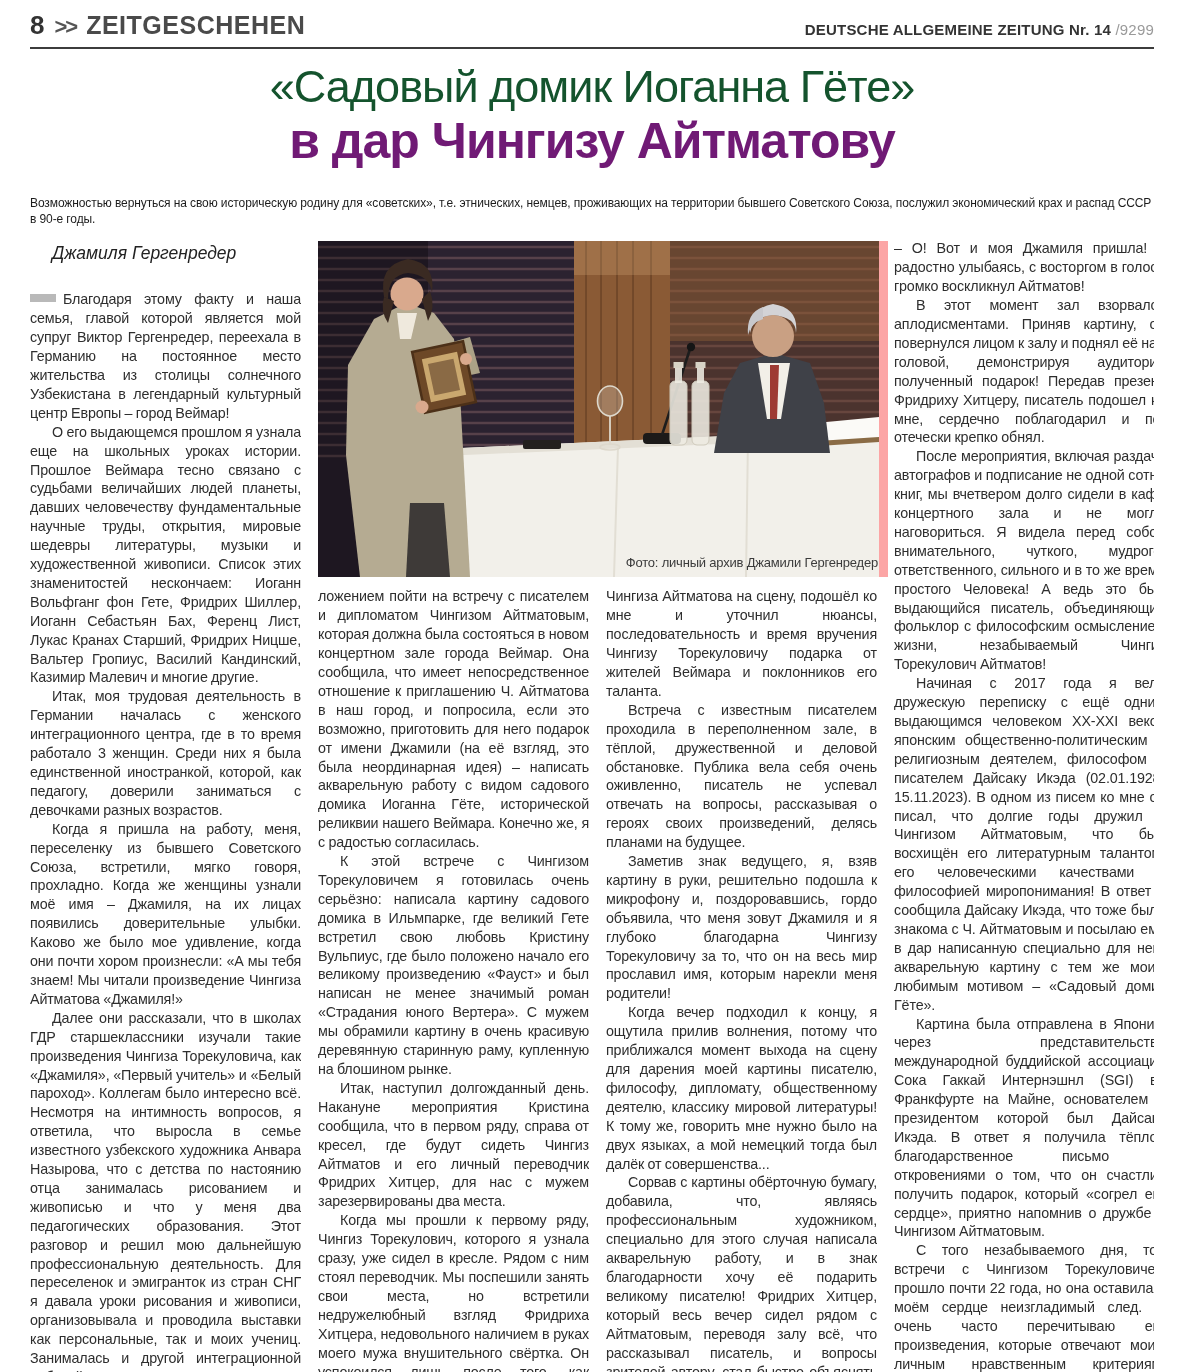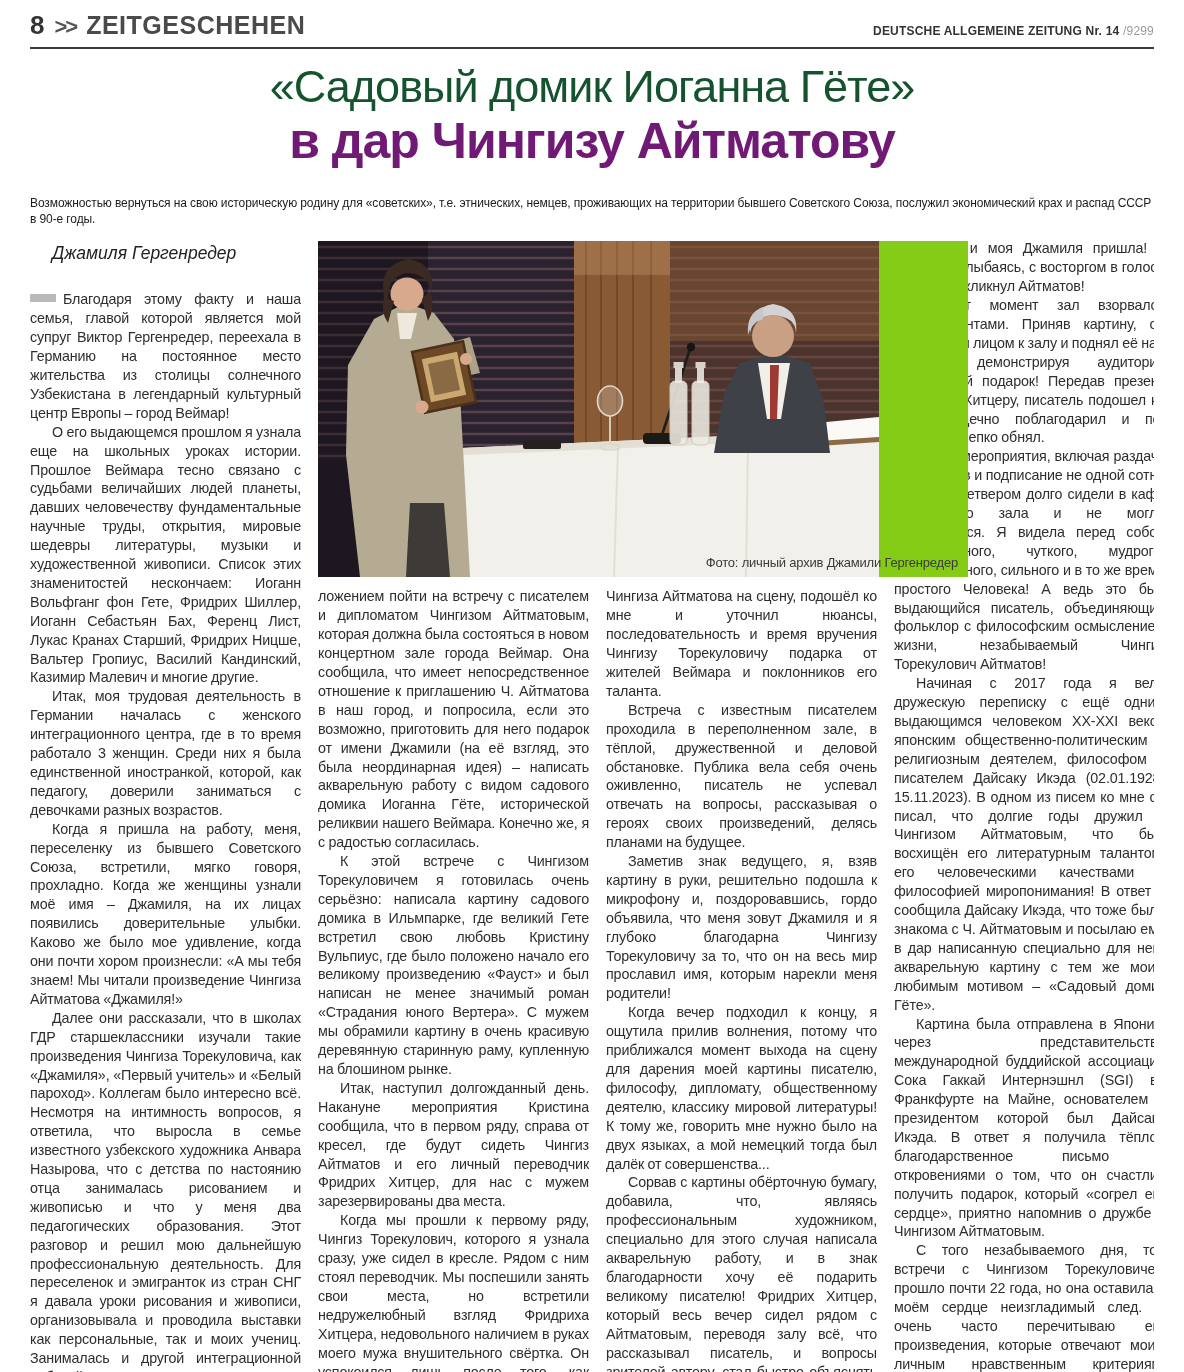--- a/index.html
+++ b/index.html
@@ -14,21 +14,21 @@
   
   .masthead{
     display:flex;align-items:flex-end;justify-content:space-between;
     padding-top:10px;padding-bottom:6px;
     border-bottom:2px solid #3c3c3c;
   }
   .mh-left{display:flex;align-items:baseline;gap:10px;}
   .page-num{font-size:26px;font-weight:700;color:#333;}
   .chevrons{font-size:22px;font-weight:700;color:#555;letter-spacing:-2px;}
   .section-title{font-size:25px;font-weight:700;color:#4a4a4a;letter-spacing:.5px;}
-  .mh-right{font-size:12px;color:#333;letter-spacing:.2px;padding-bottom:3px;}
+  .mh-right{font-size:15px;color:#333;letter-spacing:.2px;padding-bottom:3px;}
   .np-name{font-weight:700;}
   .np-issue{font-weight:700;}
   .np-code{color:#9a9a9a;font-weight:400;}
 
   
   .headline{text-align:center;margin-top:14px;line-height:1.06;}
   .hl1{font-size:45px;font-weight:400;color:#14532d;letter-spacing:-1px;}
   .hl2{font-size:50px;font-weight:700;color:#701a75;letter-spacing:-1px;margin-top:4px;}
 
   
@@ -51,22 +51,22 @@
     letter-spacing:-.15px;word-spacing:-.4px;
   }
   .col p.first,.col p.cont{text-indent:0;}
   .pmark{
     display:inline-block;width:26px;height:8px;background:#b9b9b9;
     margin-right:7px;vertical-align:2px;
   }
 
   
   .photo{
-    position:absolute;left:288px;top:2px;width:650px;height:336px;
-    background:#84cc16;overflow:hidden;
+    position:absolute;left:288px;top:2px;width:570px;height:336px;
+    background:#fca5a5;overflow:hidden;
   }
   .photo svg{display:block;}
   .photo-caption{
     position:absolute;right:10px;bottom:7px;
     font-size:13px;color:#3b3b3b;letter-spacing:-.2px;
   }
 </style>
 </head>
 <body>
 

